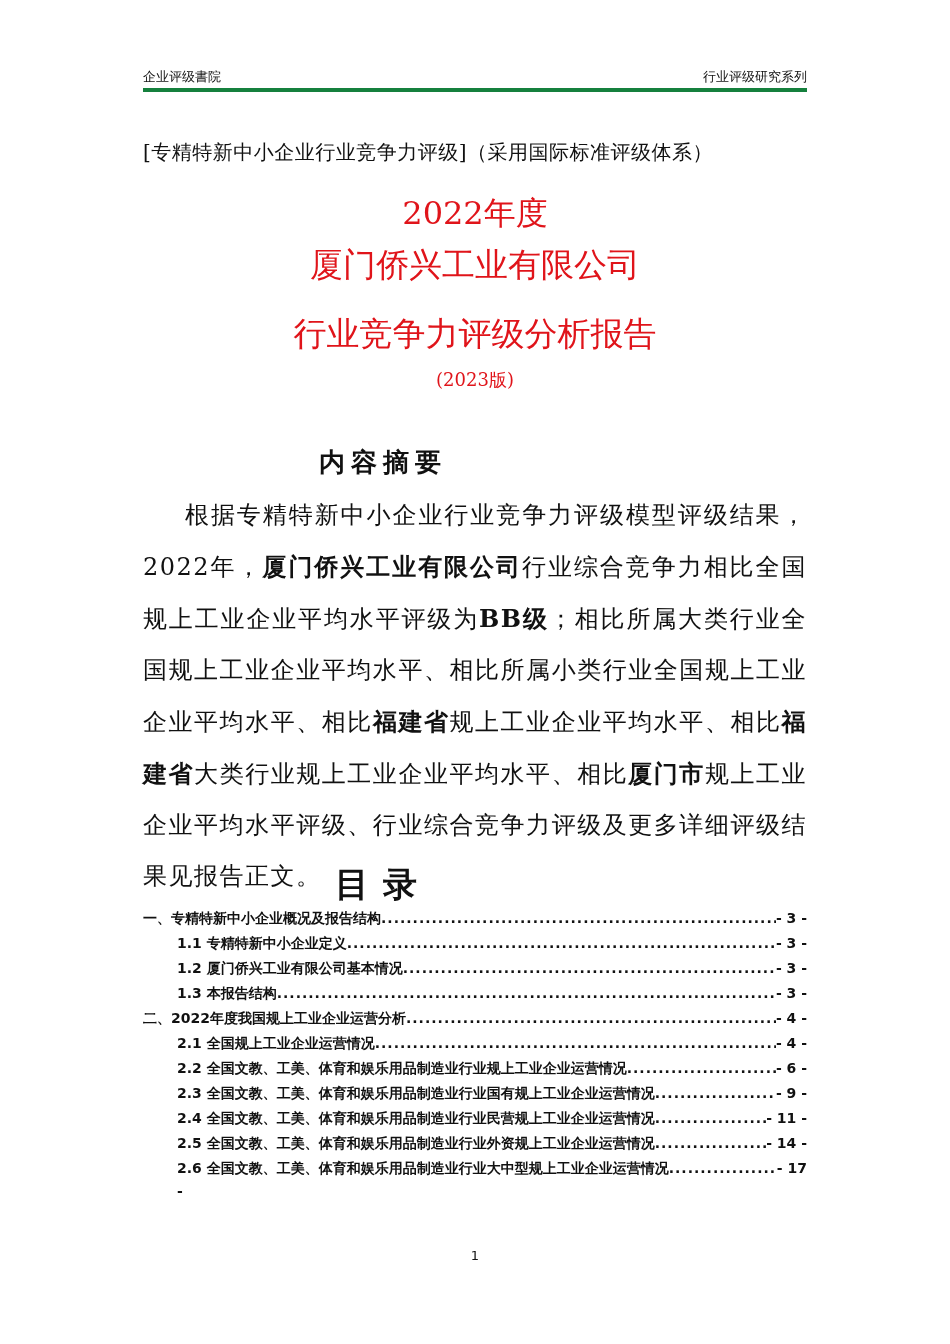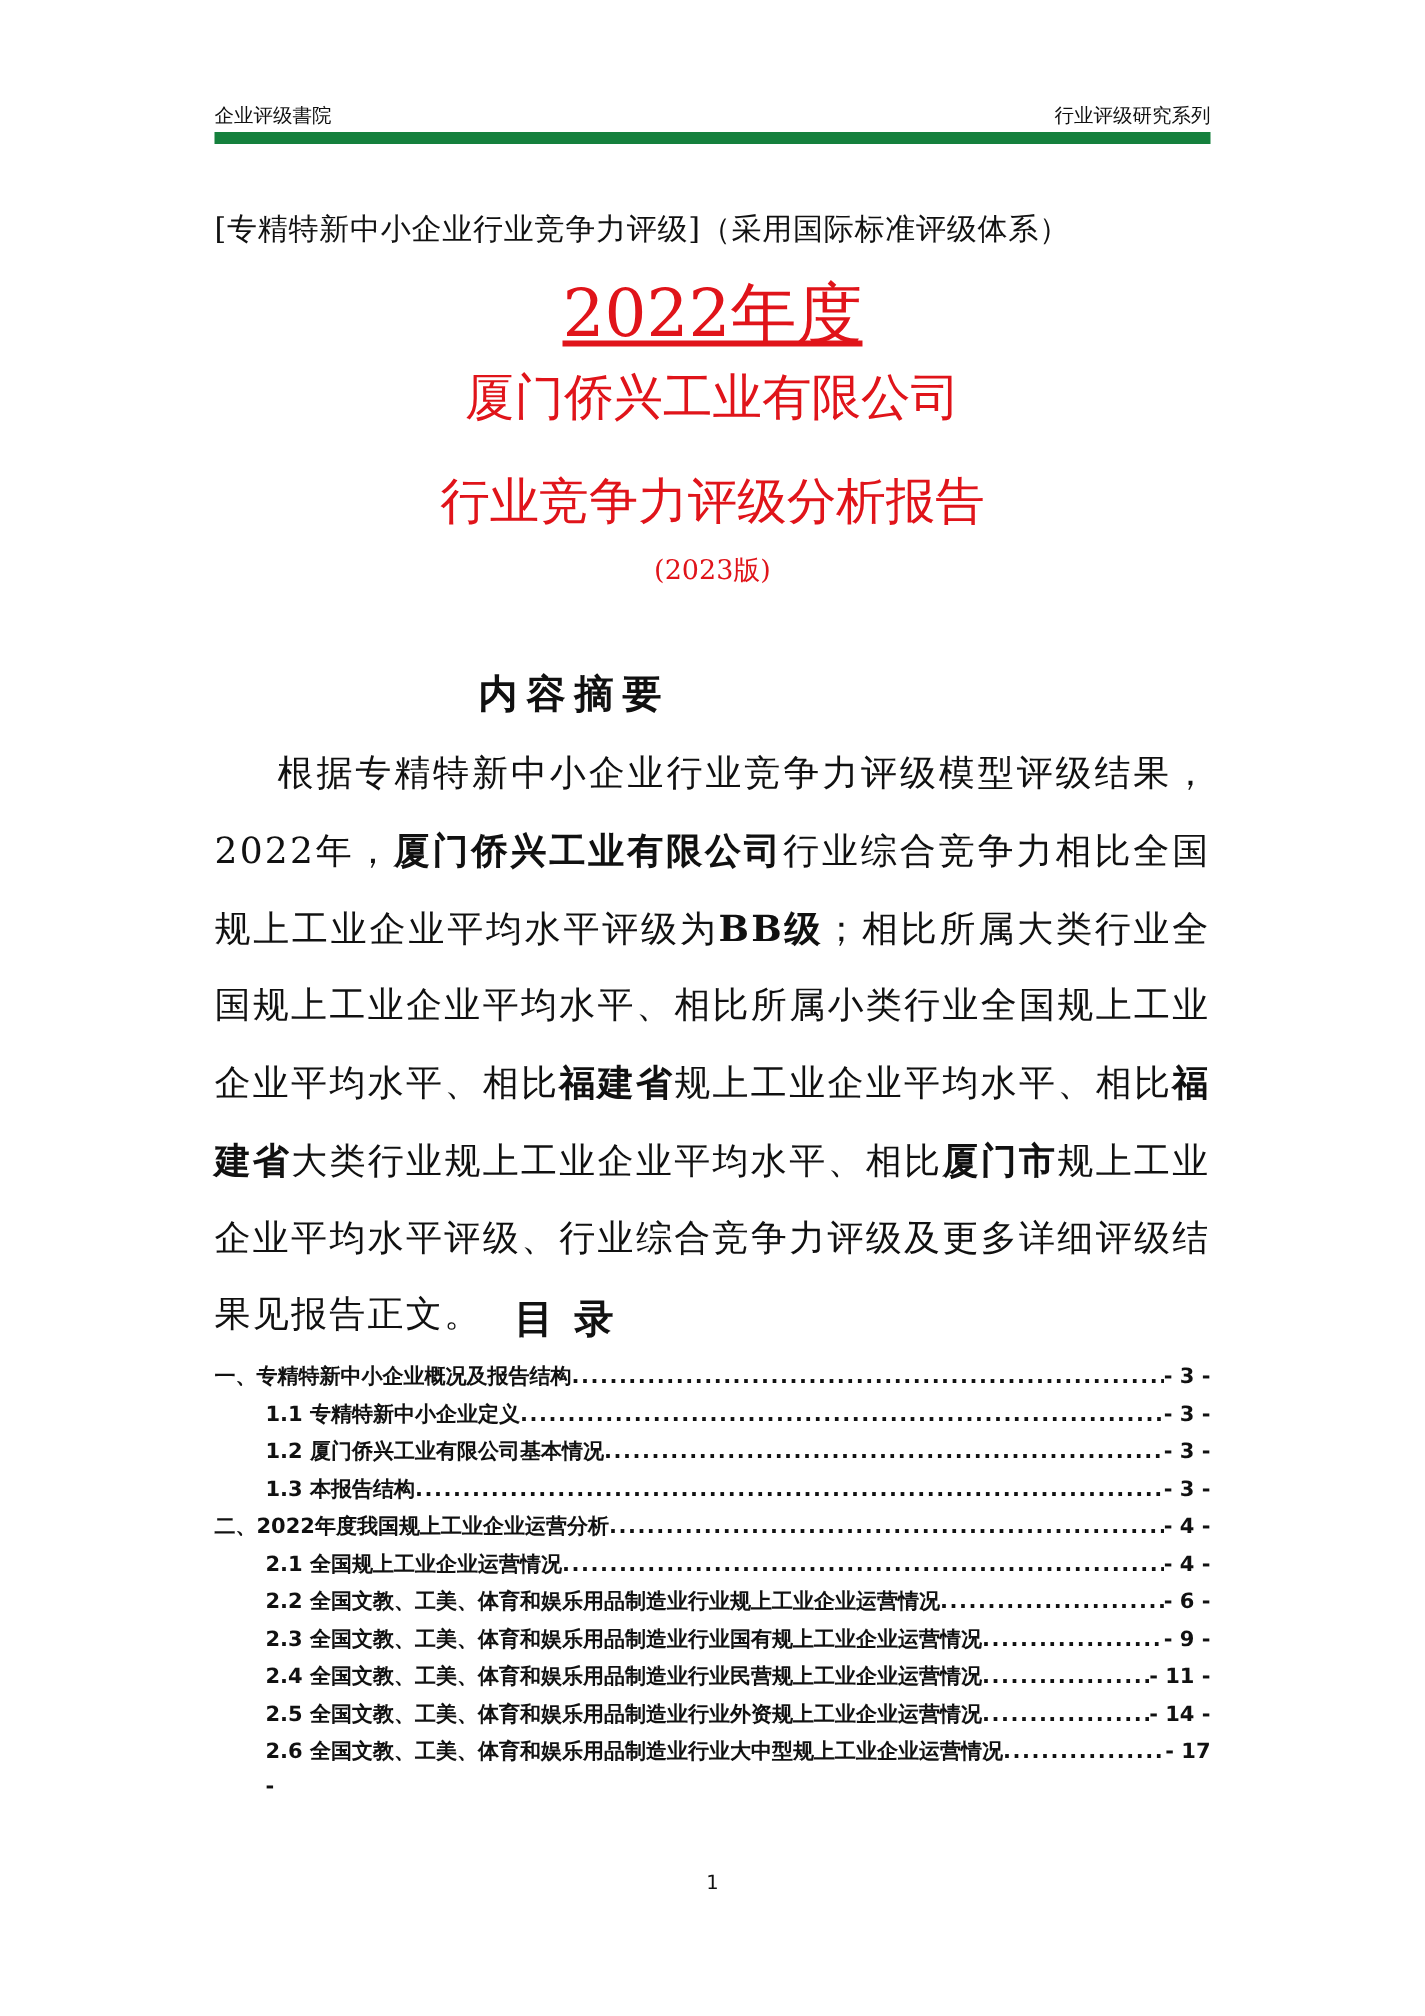--- a/index.html
+++ b/index.html
@@ -1,31 +1,31 @@
 <!DOCTYPE html>
 <html><head>
   <meta charset="utf-8">
   <style>
     html, body { margin: 0; padding: 0; background: #ffffff; }
     body { width: 950px; height: 1344px; position: relative; overflow: hidden;
            font-family: "DejaVu Serif", "Liberation Serif", serif; color: #111; }
     .header { position: absolute; left: 143px; top: 68px; width: 664px; height: 20px;
-              border-bottom: 8px solid #15803d; font-family: Liberation Sans, sans-serif; font-size: 13px; }
+              border-bottom: 4px solid #15803d; font-family: Liberation Sans, sans-serif; font-size: 13px; }
     .header .l { position: absolute; left: 0; top: 0; }
     .header .r { position: absolute; right: 0; top: 0; }
     .tagline { position: absolute; left: 143px; top: 139px; font-size: 20px; letter-spacing: 0.5px; }
     .title { position: absolute; left: 0; width: 950px; text-align: center; color: #e0141a; }
-    .t1 { top: 180px; font-size: 44px; text-decoration: underline; }
+    .t1 { top: 192px; font-size: 32px; }
     .t2 { top: 243px; font-size: 33px; }
     .t3 { top: 312px; font-size: 33px; text-align: center; }
     .t4 { top: 368px; font-size: 18px; }
     .sec-title { position: absolute; left: 0; width: 766px; text-align: center; font-weight: bold;
                  font-family: "DejaVu Sans", sans-serif; letter-spacing: 6px; }
     .abstract-h { top: 445px; font-size: 26px; }
-    .toc-h { top: 862px; font-size: 26px; letter-spacing: 14px; }
+    .toc-h { top: 862px; font-size: 34px; letter-spacing: 14px; }
     .abstract { position: absolute; left: 143px; top: 490px; width: 664px; font-size: 24px;
                 line-height: 51px; text-align: justify; letter-spacing: 1.5px; }
     .abstract b { font-weight: bold; }
     .toc { position: absolute; left: 143px; top: 906px; width: 664px; font-size: 14px;
            font-family: "DejaVu Sans", sans-serif; font-weight: bold; }
     .toc-row { display: flex; height: 25px; line-height: 25px; white-space: nowrap; }
     .toc-row.sub { padding-left: 34px; }
     .toc-row .lbl { flex: 0 0 auto; }
     .toc-row .dots { flex: 1 1 auto; overflow: hidden; }
     .toc-row .dots::before { content: "................................................................................................................................................................"; letter-spacing: 1px; }

